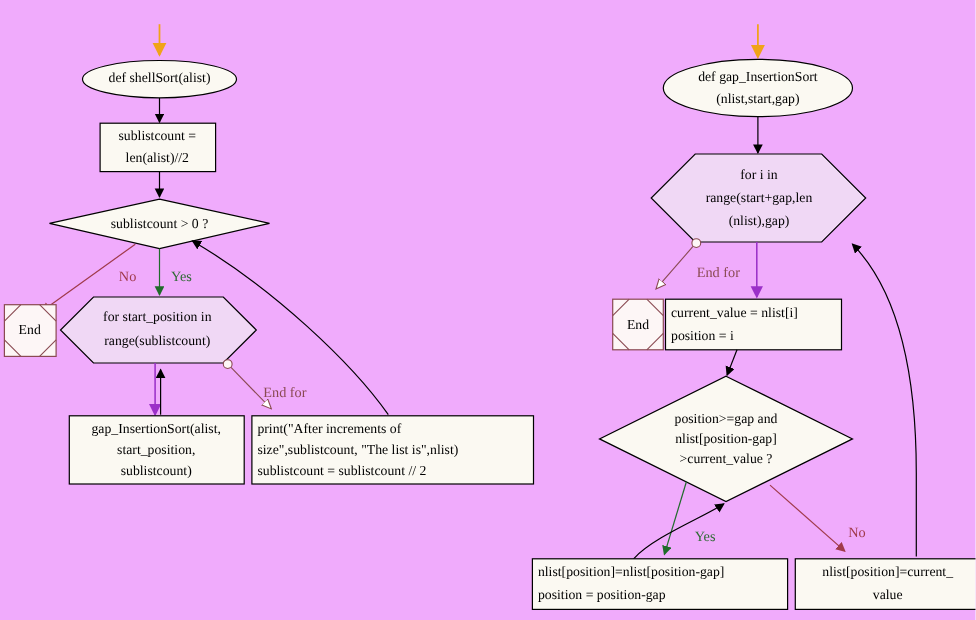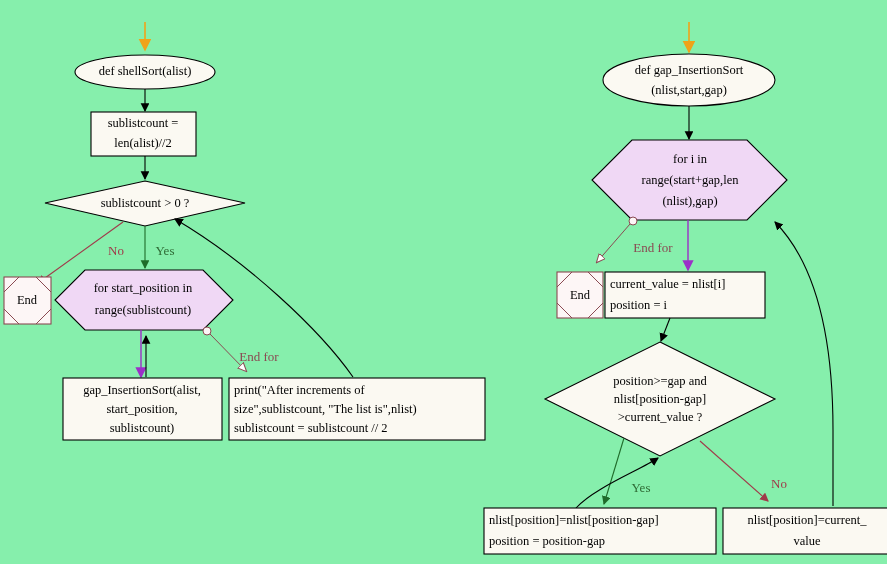--- a/index.html
+++ b/index.html
@@ -4,21 +4,21 @@
 <style>
   html, body {
     margin: 0;
     padding: 0;
     background: #ffffff;
   }
   #chart-root {
     position: relative;
     width: 887px;
     height: 564px;
-    background: #86efac;
+    background: #f0abfc;
     font-family: "Liberation Serif", "DejaVu Serif", serif;
     overflow: hidden;
   }
   svg#flow {
     position: absolute;
     left: 0;
     top: 0;
     width: 887px;
     height: 564px;
   }

